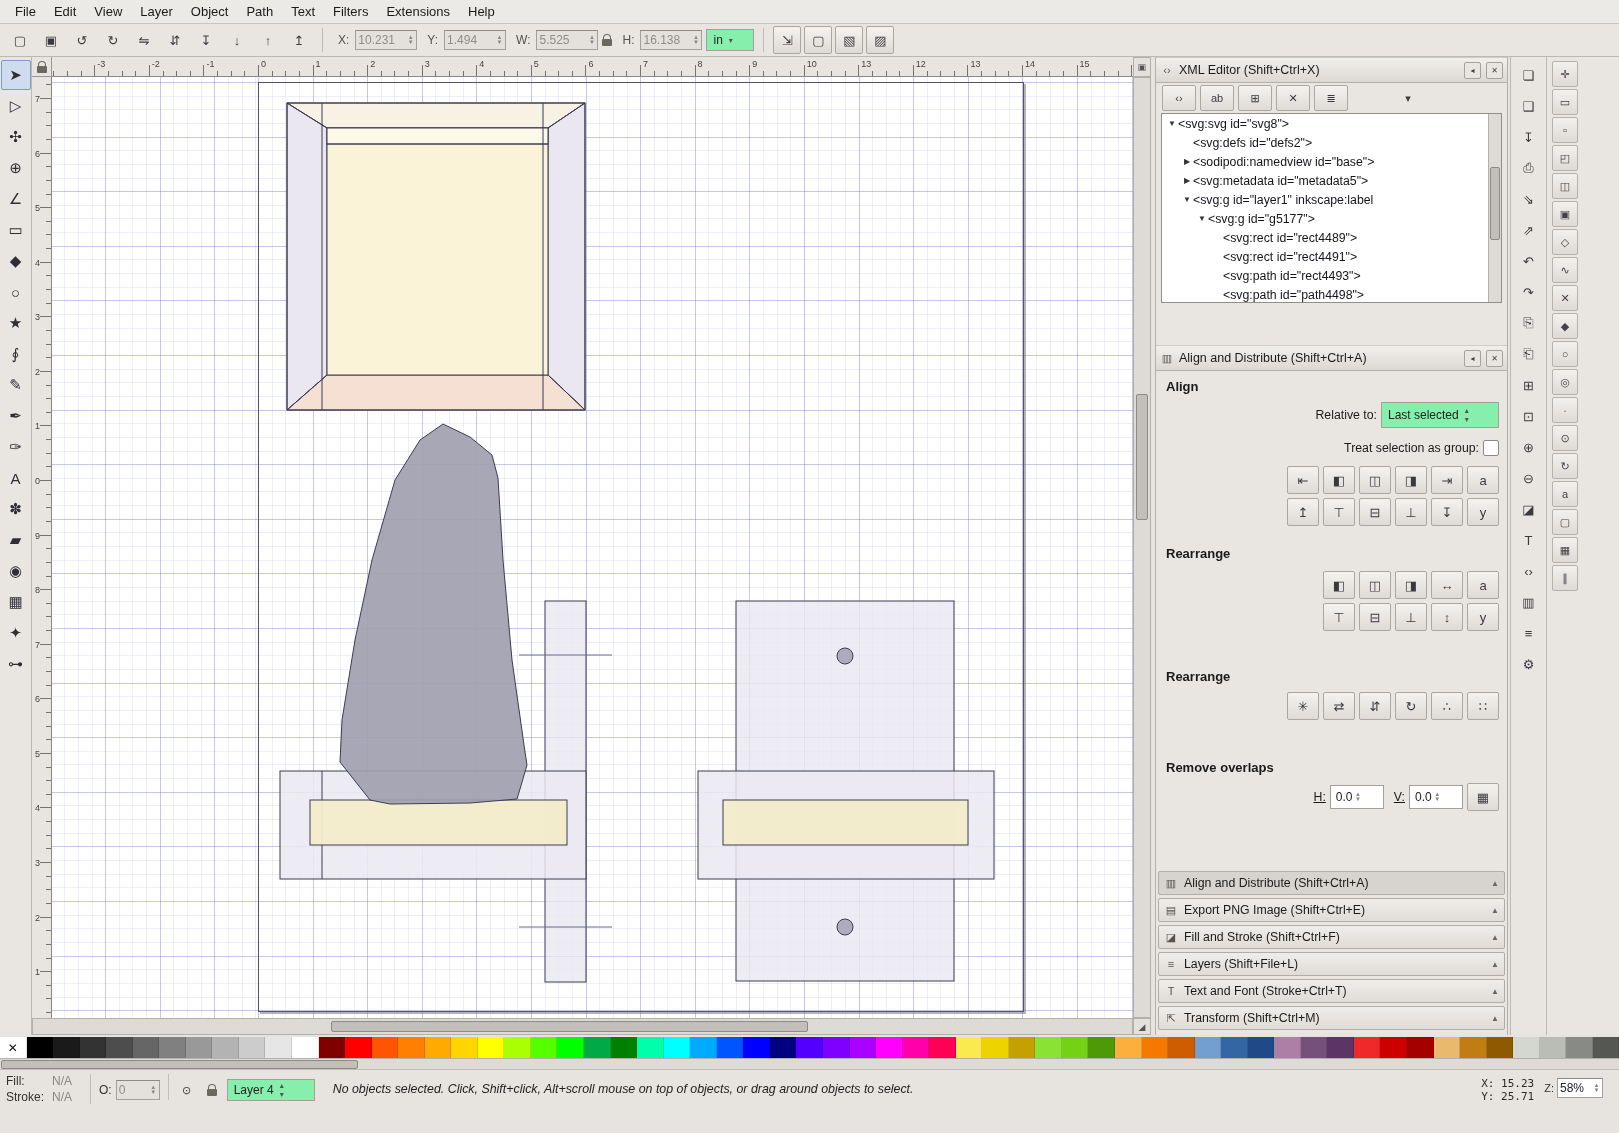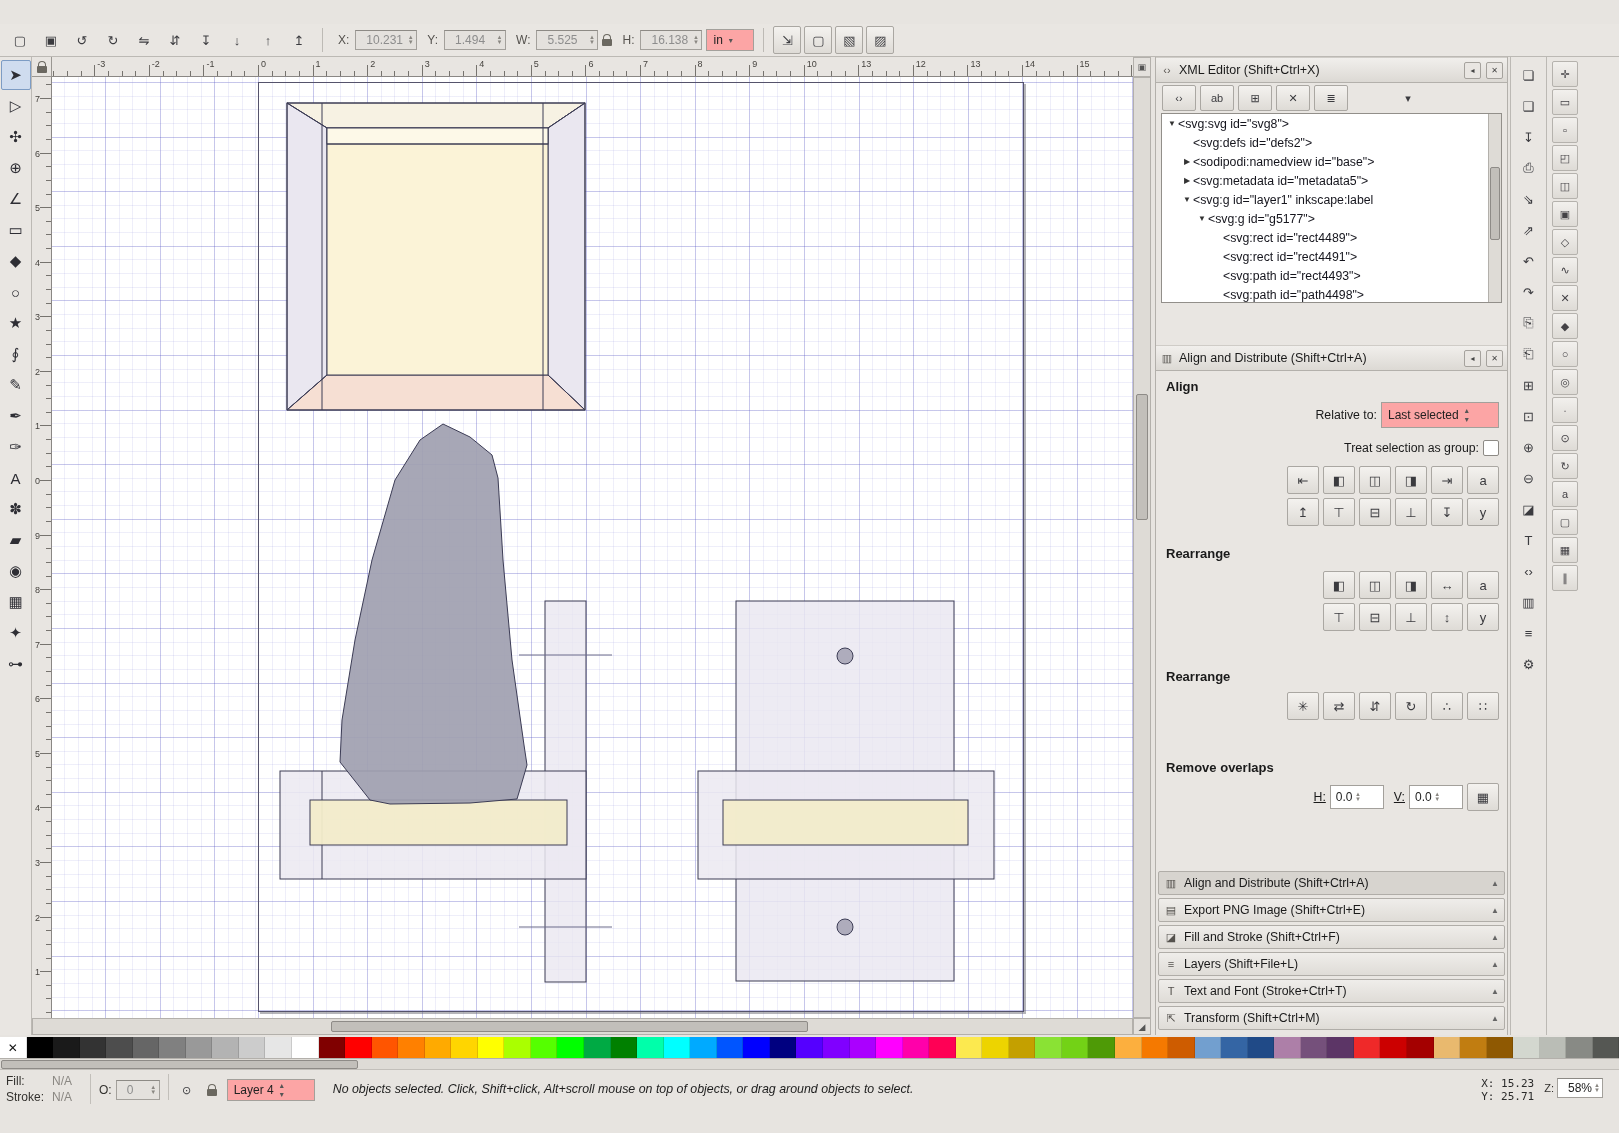--- a/index.html
+++ b/index.html
@@ -9,25 +9,25 @@
   
   #menubar{position:absolute;left:0;top:0;width:1619px;height:24px;background:#eceae7;border-bottom:1px solid #c9c6c1;display:flex;align-items:center;padding-left:6px;box-sizing:border-box;}
   .menuitem{padding:2px 9px;cursor:default;}
 
   
   #tcbar{position:absolute;left:0;top:24px;width:1619px;height:33px;background:#e9e6e2;border-bottom:1px solid #bcb9b4;display:flex;align-items:center;gap:4px;padding-left:6px;box-sizing:border-box;}
   .row{display:flex;align-items:center;gap:3px;}
   .tbtn{width:26px;height:26px;border:1px solid transparent;border-radius:2px;display:flex;align-items:center;justify-content:center;font-size:13px;color:#3b3b3f;}
   .sep{width:1px;height:24px;background:#bdbab5;margin:0 5px;}
   .flabel{font-size:12px;color:#55524e;margin:0 2px 0 6px;}
-  .entry{height:20px;background:#e4e1dd;border:1px solid #a3a09b;border-top-color:#8d8a85;display:flex;align-items:center;padding-left:10px;font-size:12px;color:#8d8d8d;box-sizing:border-box;}
+  .entry{height:20px;background:#e4e1dd;border:1px solid #a3a09b;border-top-color:#8d8a85;display:flex;align-items:center;padding-left:2px;font-size:12px;color:#8d8d8d;box-sizing:border-box;}
   .entry.enabled{background:#ffffff;color:#222;}
   .entry .val{flex:1;}
   .spincol{display:flex;flex-direction:column;justify-content:center;width:11px;line-height:5px;font-size:6px;color:#8a8782;text-align:center;}
-  .combo{height:22px;background:#fca5a5;border:1px solid #a3a09b;display:flex;align-items:center;padding:0 3px 0 6px;font-size:12px;color:#222;box-sizing:border-box;}
+  .combo{height:22px;background:#86efac;border:1px solid #a3a09b;display:flex;align-items:center;padding:0 3px 0 6px;font-size:12px;color:#222;box-sizing:border-box;}
   .combo .arr{margin-left:6px;font-size:8px;color:#555;}
   .toggle{width:26px;height:26px;border:1px solid #aaa7a2;border-radius:2px;background:linear-gradient(#f4f2ef,#dedbd6);display:flex;align-items:center;justify-content:center;font-size:13px;color:#3b3b3f;}
 
   
   #toolbox{position:absolute;left:0;top:57px;width:32px;height:978px;background:#e9e6e2;border-right:1px solid #bcb9b4;display:flex;flex-direction:column;align-items:center;padding-top:3px;box-sizing:border-box;}
   .tool{width:28px;height:28px;display:flex;align-items:center;justify-content:center;font-size:15px;color:#2e2e34;border:1px solid transparent;border-radius:2px;margin-bottom:1px;}
   .tool.active{background:#cfdcef;border-color:#7d9cc4;}
 
   
   #ruler-corner{position:absolute;left:32px;top:57px;width:20px;height:20px;background:#e8e5e1;border-right:1px solid #9a9792;border-bottom:1px solid #9a9792;display:flex;align-items:center;justify-content:center;box-sizing:border-box;}
@@ -111,20 +111,32 @@
 
   
   .lockicon{position:relative;width:10px;height:7px;background:#6b6860;border-radius:1px;display:inline-block;margin-top:5px;}
   .lockicon::before{content:"";position:absolute;left:1px;top:-5px;width:6px;height:5px;border:1.5px solid #6b6860;border-bottom:none;border-radius:4px 4px 0 0;}
 </style>
 </head>
 <body>
 
 <div id="app">
 
+  <div id="menubar">
+      <span class="menuitem">File</span>
+      <span class="menuitem">Edit</span>
+      <span class="menuitem">View</span>
+      <span class="menuitem">Layer</span>
+      <span class="menuitem">Object</span>
+      <span class="menuitem">Path</span>
+      <span class="menuitem">Text</span>
+      <span class="menuitem">Filters</span>
+      <span class="menuitem">Extensions</span>
+      <span class="menuitem">Help</span>
+    </div>
 
   <div id="tcbar">
     <div id="tc-left" class="row">
         <div class="tbtn">
           <span class="glyph">▢</span>
         </div>
         <div class="tbtn">
           <span class="glyph">▣</span>
         </div>
         <div class="tbtn">

